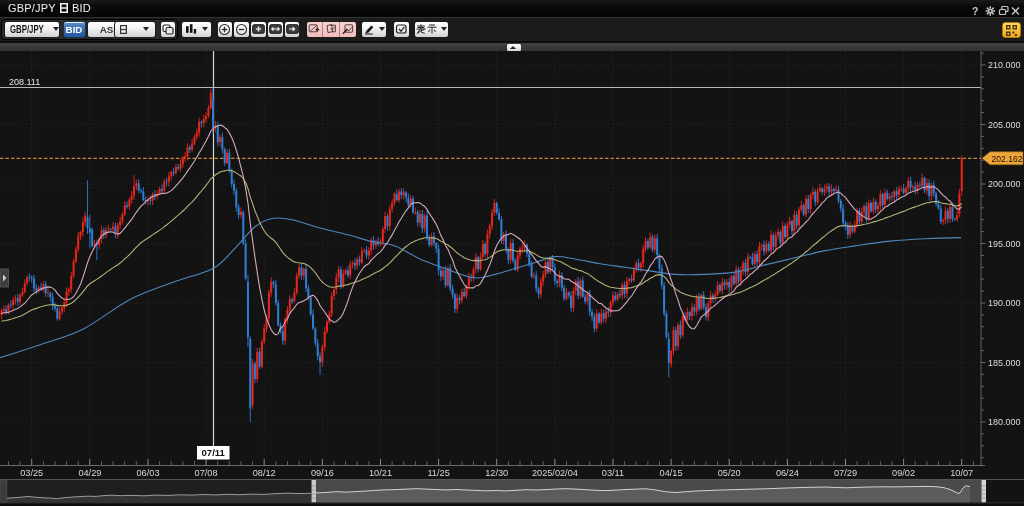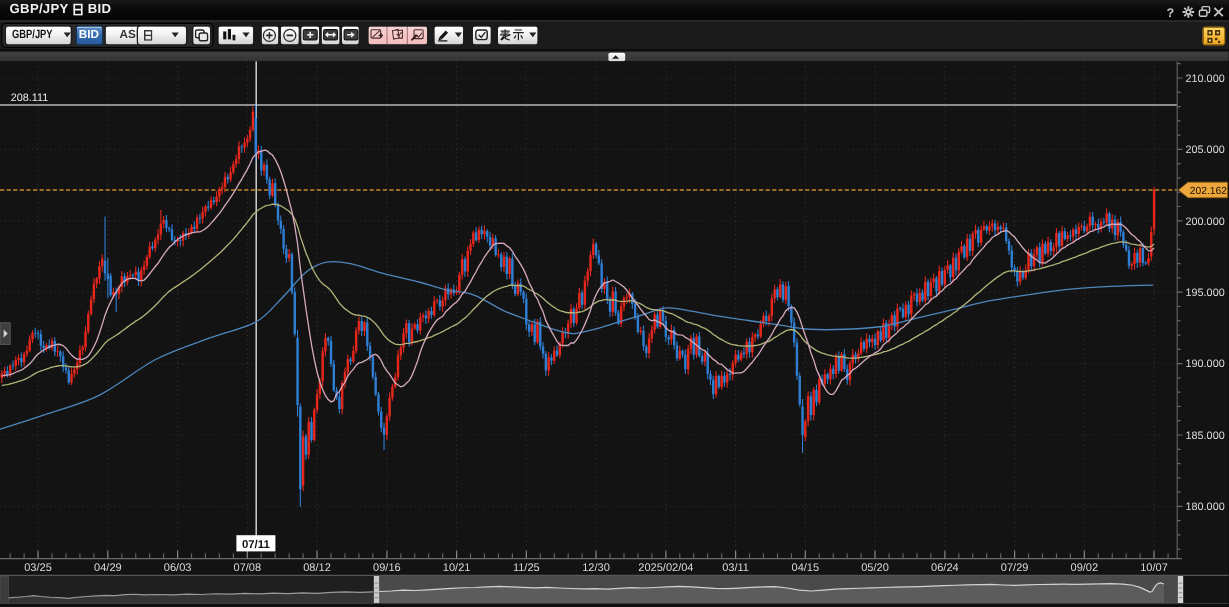--- a/index.html
+++ b/index.html
@@ -1,17 +1,17 @@
 <!DOCTYPE html>
 <html><head><meta charset="utf-8"><style>
 html,body{margin:0;padding:0;width:1024px;height:506px;overflow:hidden;background:#000;}
 *{font-family:"Liberation Sans",sans-serif;}
 #root{position:relative;width:1024px;height:506px;background:#131313;}
 #title{position:absolute;left:0;top:0;width:1024px;height:17px;background:linear-gradient(180deg,#1a1a1a 0%,#0a0a0a 40%,#050505 100%);}
-#title .t{position:absolute;left:8px;top:2px;font-size:11px;font-weight:bold;color:#f2f2f2;letter-spacing:0.2px;}
+#title .t{position:absolute;left:8px;top:2px;font-size:11px;font-weight:normal;color:#f2f2f2;letter-spacing:0.2px;}
 #tbar{position:absolute;left:0;top:17px;width:1024px;height:24px;background:#1b1b1b;
 background-image:radial-gradient(#222222 14%, transparent 15%);background-size:5px 5px;border-top:1px solid #333;box-sizing:border-box;}
 #strip{position:absolute;left:0;top:42.5px;width:1024px;height:8px;background:linear-gradient(180deg,#424242,#323232);}
 #gap{position:absolute;left:0;top:41px;width:1024px;height:1.5px;background:#0d0d0d;}
 #handle{position:absolute;left:507px;top:44px;width:13.5px;height:6.5px;background:linear-gradient(180deg,#ffffff,#d8d8d8);border-radius:1.5px;}
 #handle:after{content:"";position:absolute;left:3.2px;top:1.8px;width:0;height:0;border-left:3.5px solid transparent;border-right:3.5px solid transparent;border-bottom:3.5px solid #222;}
 </style></head>
 <body>
 <div id="root">
 <div id="title">

